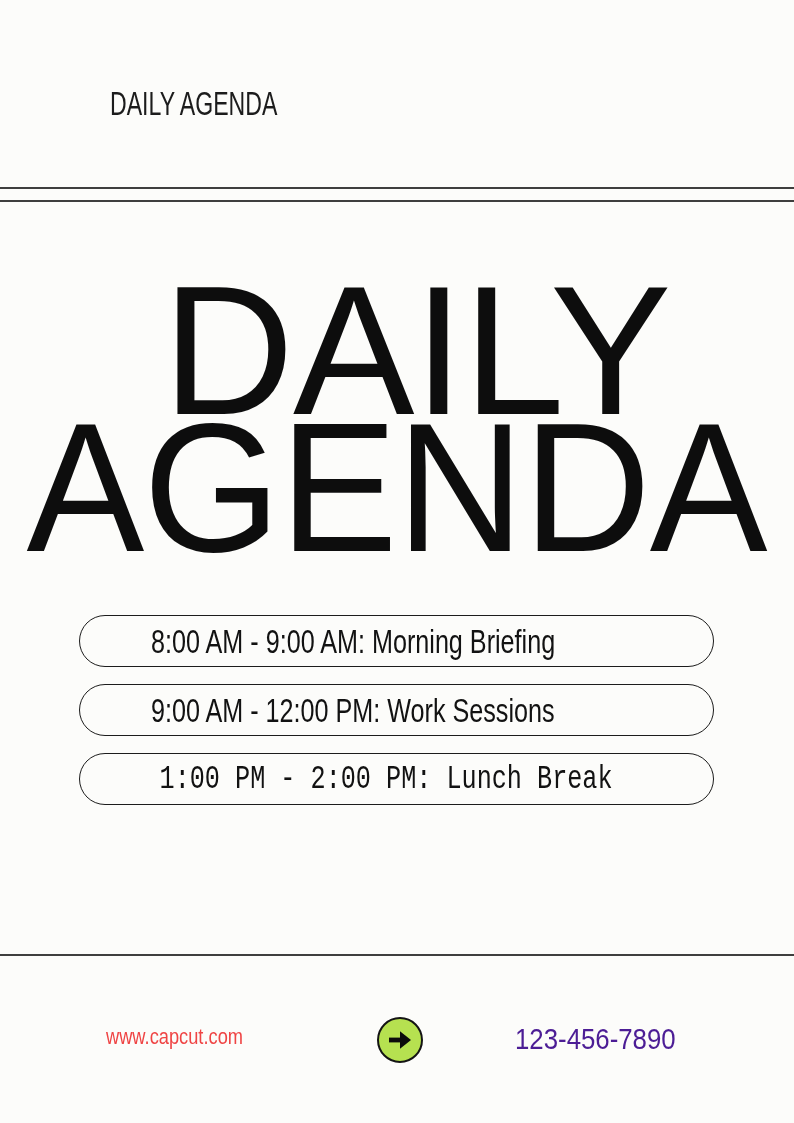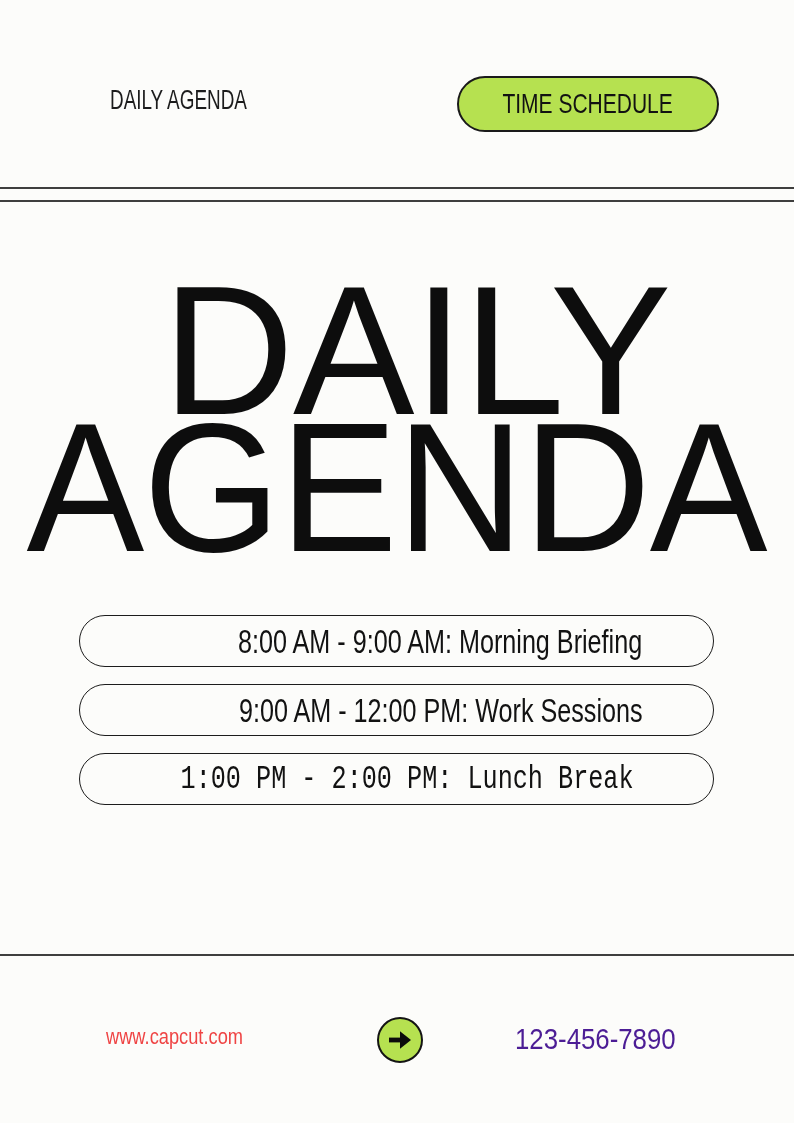--- a/index.html
+++ b/index.html
@@ -13,21 +13,21 @@
     margin:0 auto;
     background:#fcfcfa;
     overflow:hidden;
     color:#141414;
   }
 
   
   .brand-label{
     position:absolute;
     left:110px;top:87px;
-    font-size:27px;line-height:1;
+    font-size:33px;line-height:1;
     color:#1c1c1c;
     white-space:nowrap;
   }
   .brand-label .squeeze{display:inline-block;transform:scaleX(0.70);transform-origin:left center;}
   .badge{
     position:absolute;
     left:457px;top:76px;
     width:262px;height:56px;
     background:#b6e150;
     border:2px solid #1a1a1a;
@@ -65,21 +65,21 @@
   .title-line-2 .squeeze{transform:scaleX(0.96);}
 
   
   .pill{
     position:absolute;
     left:79px;width:635px;height:52px;
     border:1.8px solid #1c1c1c;
     border-radius:26px;
     box-sizing:border-box;
     background:transparent;
-    display:flex;align-items:center;justify-content:flex-end;
+    display:flex;align-items:center;justify-content:flex-start;
   }
   .pill-0{top:615px;}
   .pill-1{top:684px;}
   .pill-2{top:753px;font-family:Liberation Mono, monospace;}
   .pill-3{top:822px;}
   .pill .squeeze{
     display:inline-block;
     font-size:34px;line-height:1;
     transform:scaleX(0.74);transform-origin:center;
     white-space:nowrap;color:#121212;
@@ -108,23 +108,20 @@
 </style>
 </head>
 <body>
 
 <div class="page">
 
   <div class="brand-label">
     <span class="squeeze">DAILY AGENDA</span>
   </div>
 
-  <div class="badge">
-    <span class="squeeze">TIME SCHEDULE</span>
-  </div>
 
   <div class="rule rule-1"></div>
   <div class="rule rule-2"></div>
 
   <div class="title-line title-line-1">
     <span class="squeeze">DAILY</span>
   </div>
   <div class="title-line title-line-2">
     <span class="squeeze">AGENDA</span>
   </div>

